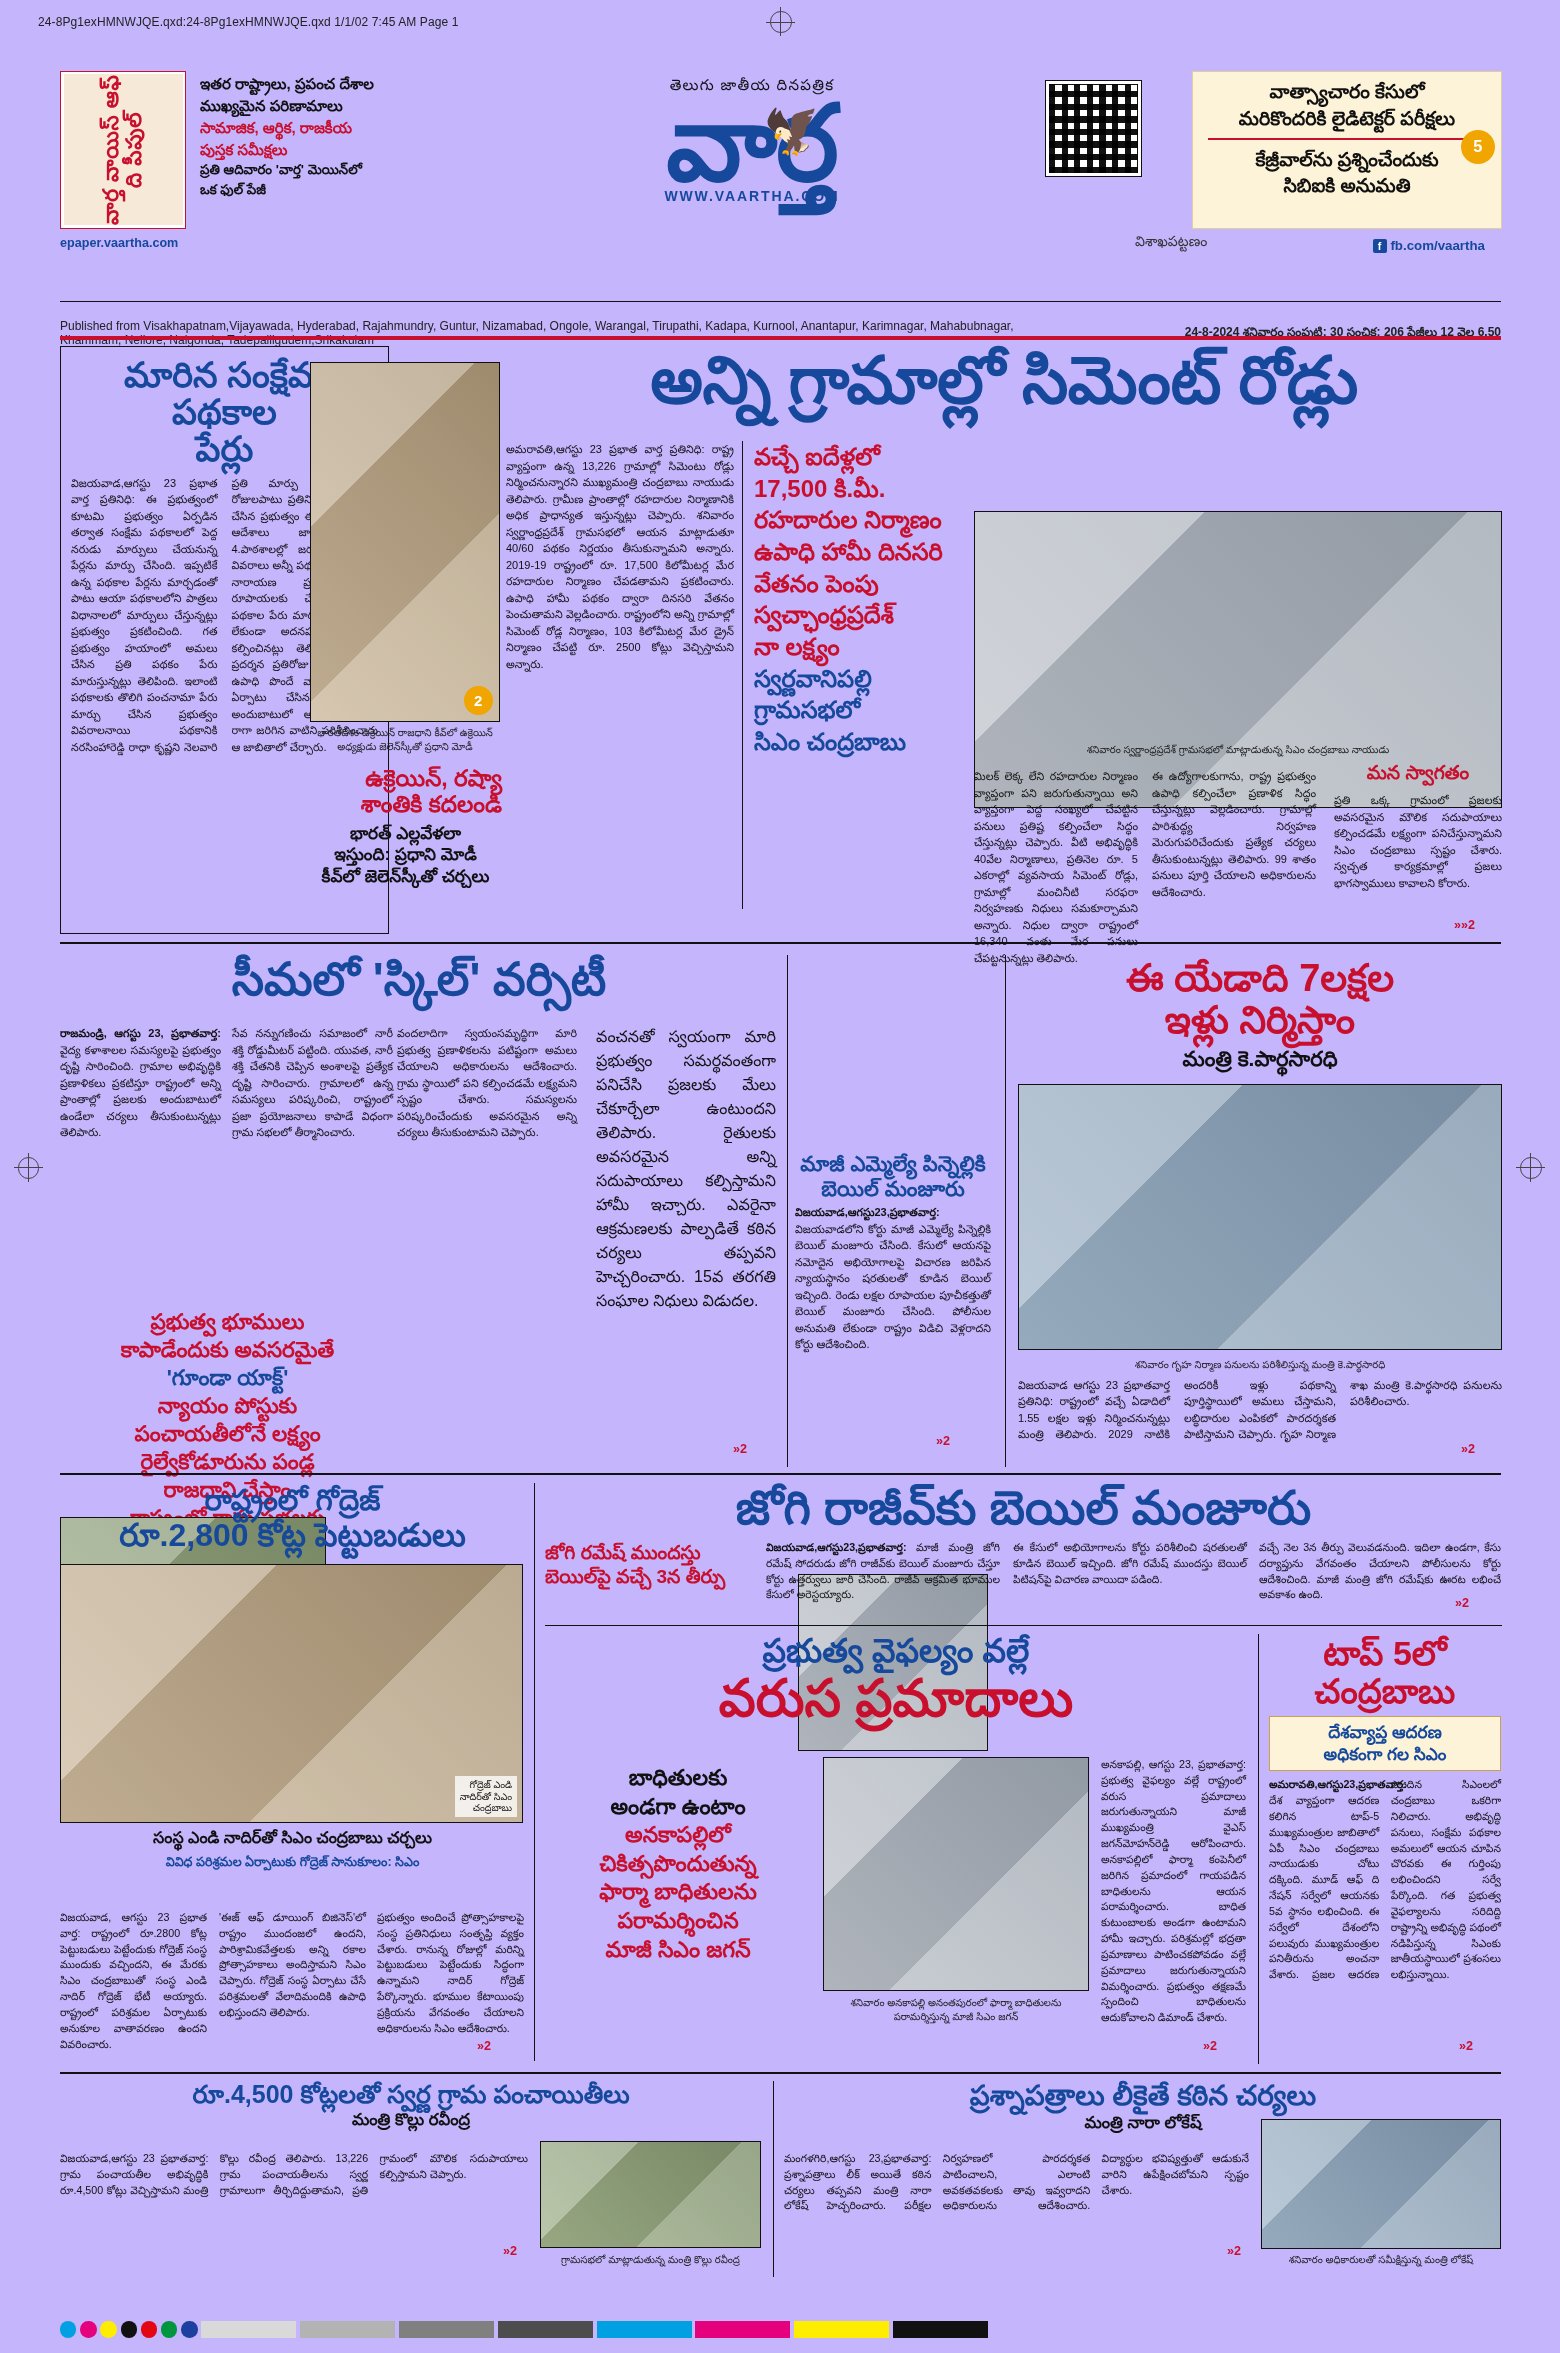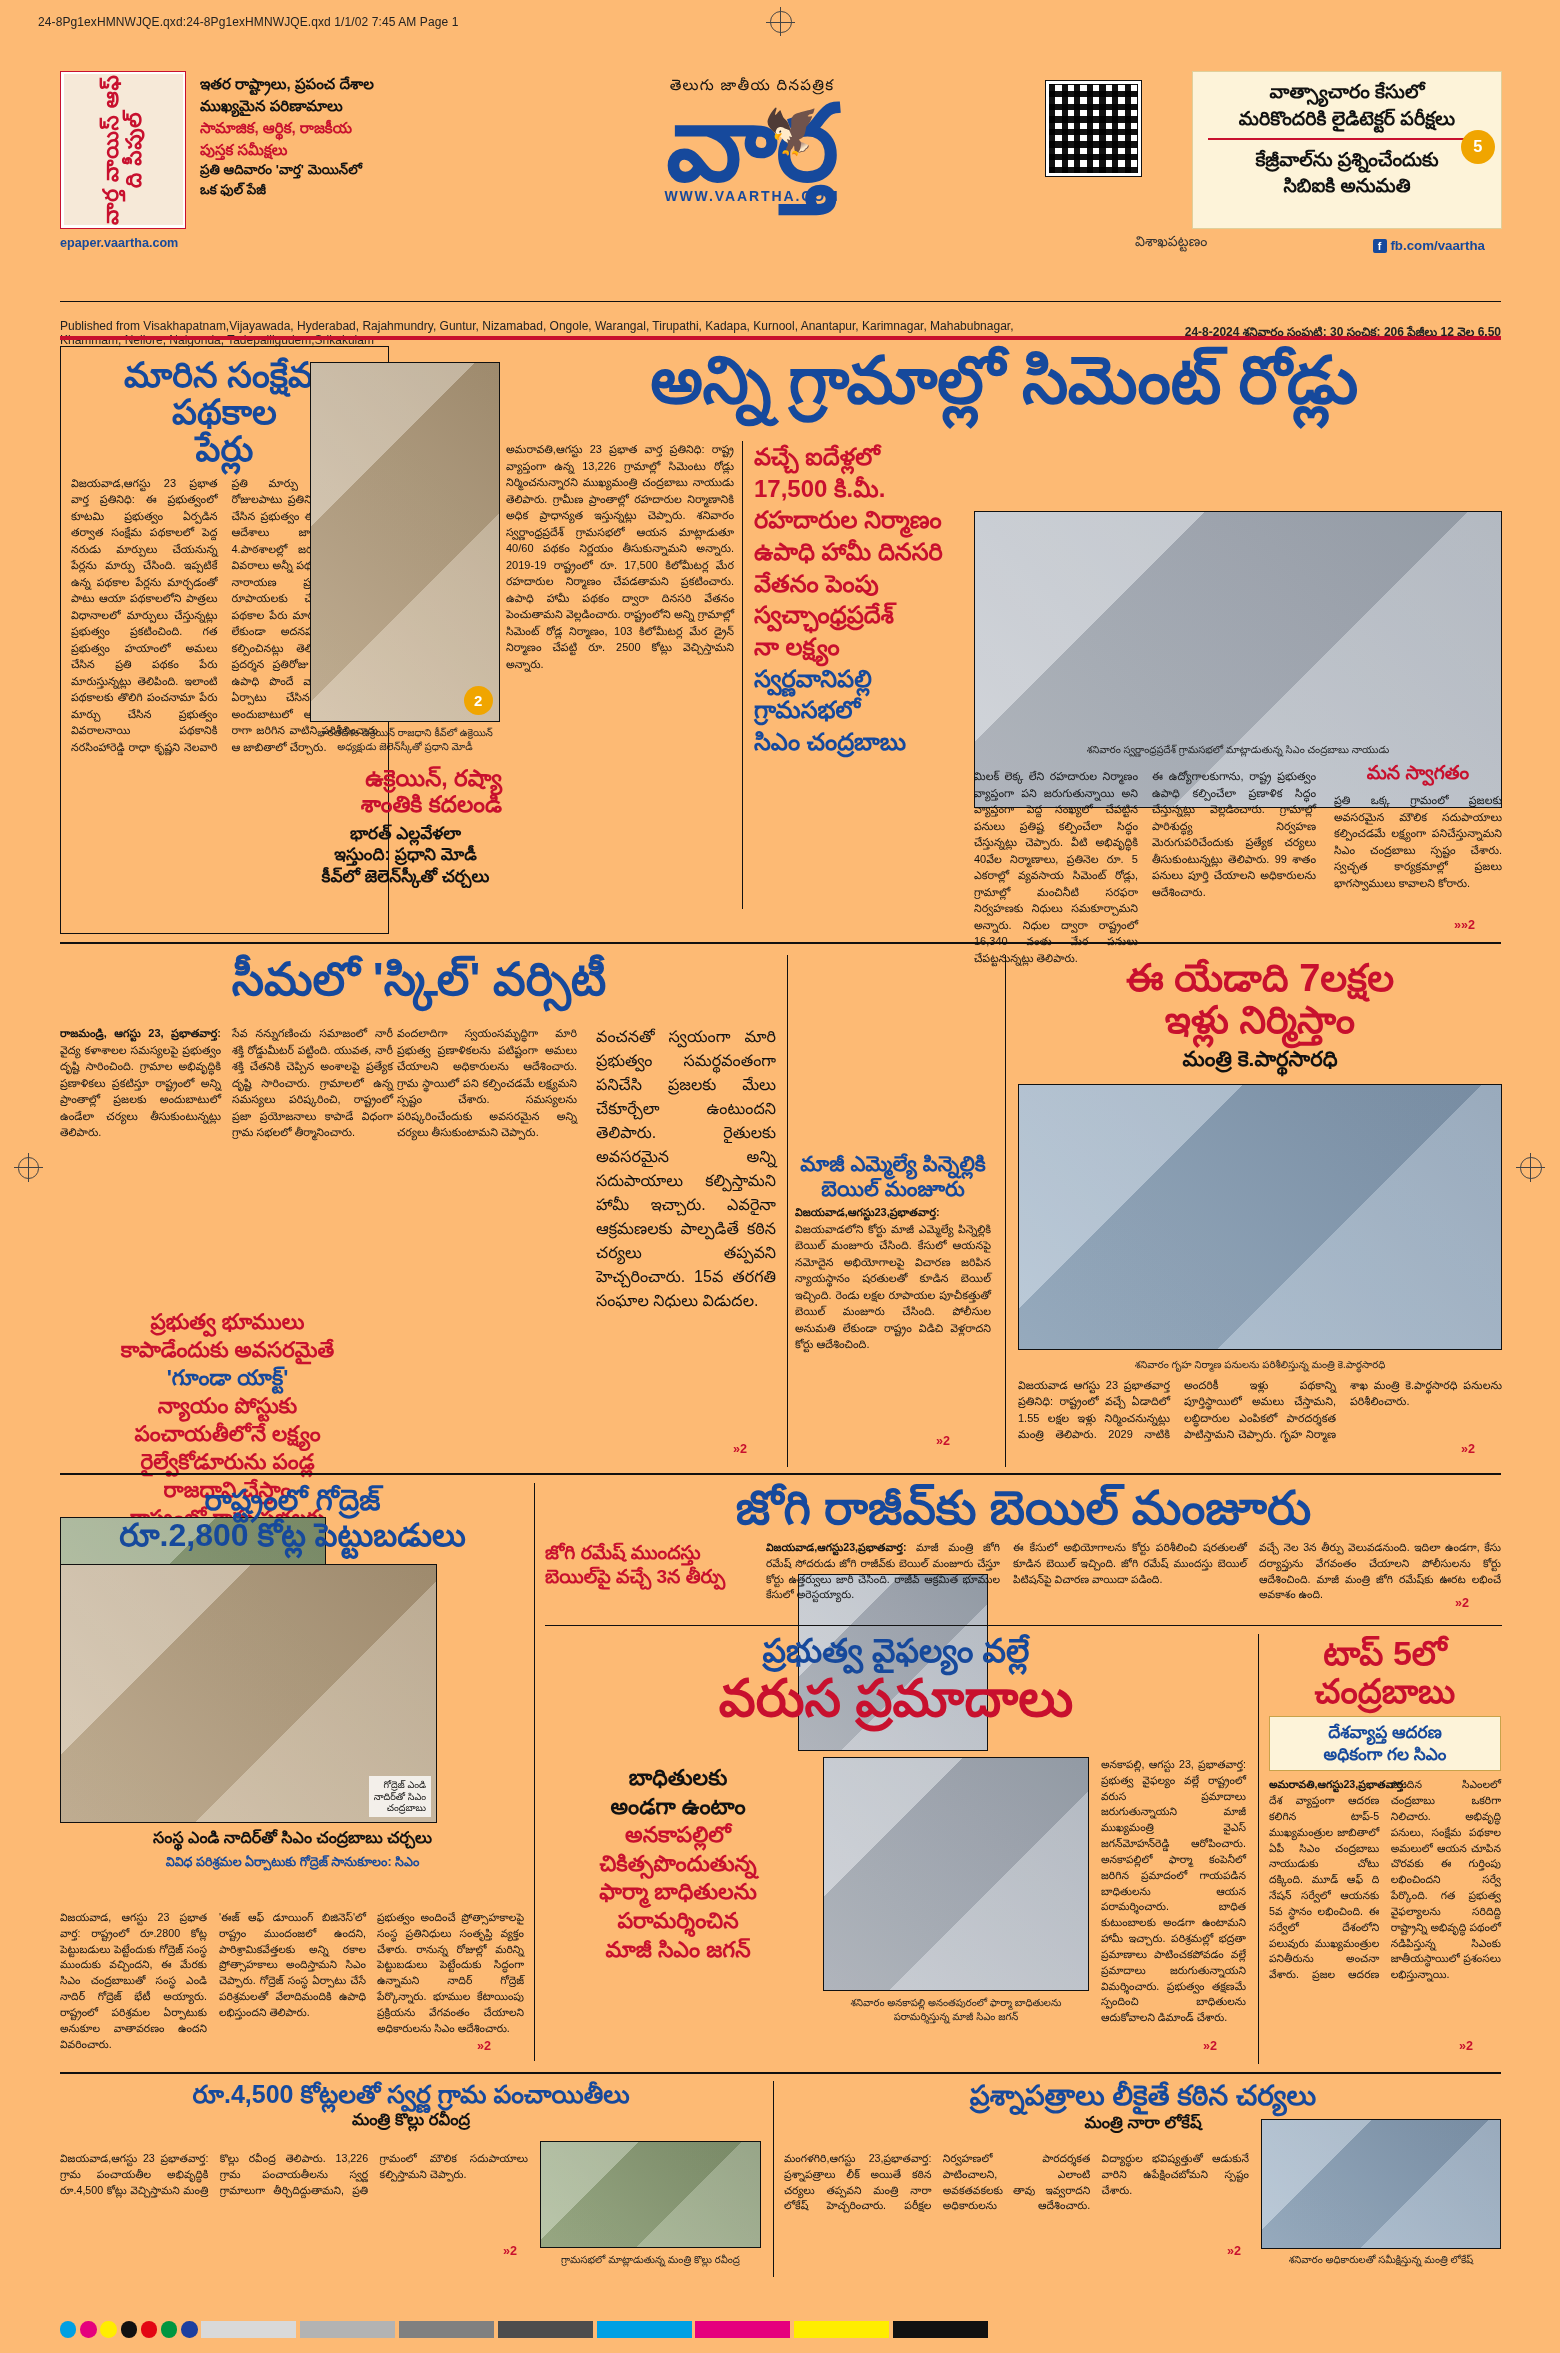--- a/index.html
+++ b/index.html
@@ -7,21 +7,21 @@
   body {
     width: 1561px;
     background: #ffffff;
     font-family: "Liberation Sans", sans-serif;
     color: #111;
   }
   .page {
     position: relative;
     width: 1561px;
     height: 2354px;
-    background: #fdba74;
+    background: #c4b5fd;
     overflow: hidden;
   }
   
   .print-slug {
     position:absolute; top:15px; left:38px;
     font-size:12px; color:#222; letter-spacing:0.1px;
   }
   .reg-mark {
     position:absolute; top:11.4px; width:21.5px; height:21.5px;
     border-radius:50%; border:1.3px solid #444;
@@ -341,21 +341,21 @@
     <div class="box contd" style="left:443px; top:484px;">»<span>2</span></div>
   </div>
 
   <div class="rule-thin" style="top:1473px; height:1.9px;"></div>
 
   <div class="box" style="left:60px; top:1483px; width:465px; height:578px;">
     <div class="hdr-lg hl-blue" style="font-size:29px; text-align:center; line-height:1.18;">
       <div>రాష్ట్రంలో గోద్రెజ్</div>
       <div style="font-size:32px">రూ.2,800 కోట్ల పెట్టుబడులు</div>
     </div>
-    <div class="imgph warm" style="margin-top:8.9px; width:377px; height:259px; border:0.6px solid #111; position:relative;">
+    <div class="imgph warm" style="margin-top:8.9px; width:463px; height:259px; border:0.6px solid #111; position:relative;">
       <div style="position:absolute; right:5px; bottom:5px; background:rgba(255,255,255,.78); padding:2.5px 5px; font-size:9.5px; line-height:1.25; text-align:right;">
         <div>గోద్రెజ్ ఎండి</div>
         <div>నాదిర్‌తో సిఎం</div>
         <div>చంద్రబాబు</div>
       </div>
     </div>
     <div style="text-align:center; font-size:16px; font-weight:bold; margin-top:6.3px;">సంస్థ ఎండి నాదిర్‌తో సిఎం చంద్రబాబు చర్చలు</div>
     <div style="text-align:center; font-size:12.6px; font-weight:bold; color:#16499c; margin-top:3.8px;">వివిధ పరిశ్రమల ఏర్పాటుకు గోద్రెజ్ సానుకూలం: సిఎం</div>
     <div style="position:absolute; left:0; top:427px; width:147px; font-size:10.7px; line-height:1.48; text-align:justify;">విజయవాడ, ఆగస్టు 23 ప్రభాత వార్త: రాష్ట్రంలో రూ.2800 కోట్ల పెట్టుబడులు పెట్టేందుకు గోద్రెజ్ సంస్థ ముందుకు వచ్చిందని, ఈ మేరకు సిఎం చంద్రబాబుతో సంస్థ ఎండి నాదిర్ గోద్రెజ్ భేటీ అయ్యారు. రాష్ట్రంలో పరిశ్రమల ఏర్పాటుకు అనుకూల వాతావరణం ఉందని వివరించారు.</div>
     <div style="position:absolute; left:159px; top:427px; width:147px; font-size:10.7px; line-height:1.48; text-align:justify;">'ఈజ్ ఆఫ్ డూయింగ్ బిజినెస్'లో రాష్ట్రం ముందంజలో ఉందని, పారిశ్రామికవేత్తలకు అన్ని రకాల ప్రోత్సాహకాలు అందిస్తామని సిఎం చెప్పారు. గోద్రెజ్ సంస్థ ఏర్పాటు చేసే పరిశ్రమలతో వేలాదిమందికి ఉపాధి లభిస్తుందని తెలిపారు.</div>

